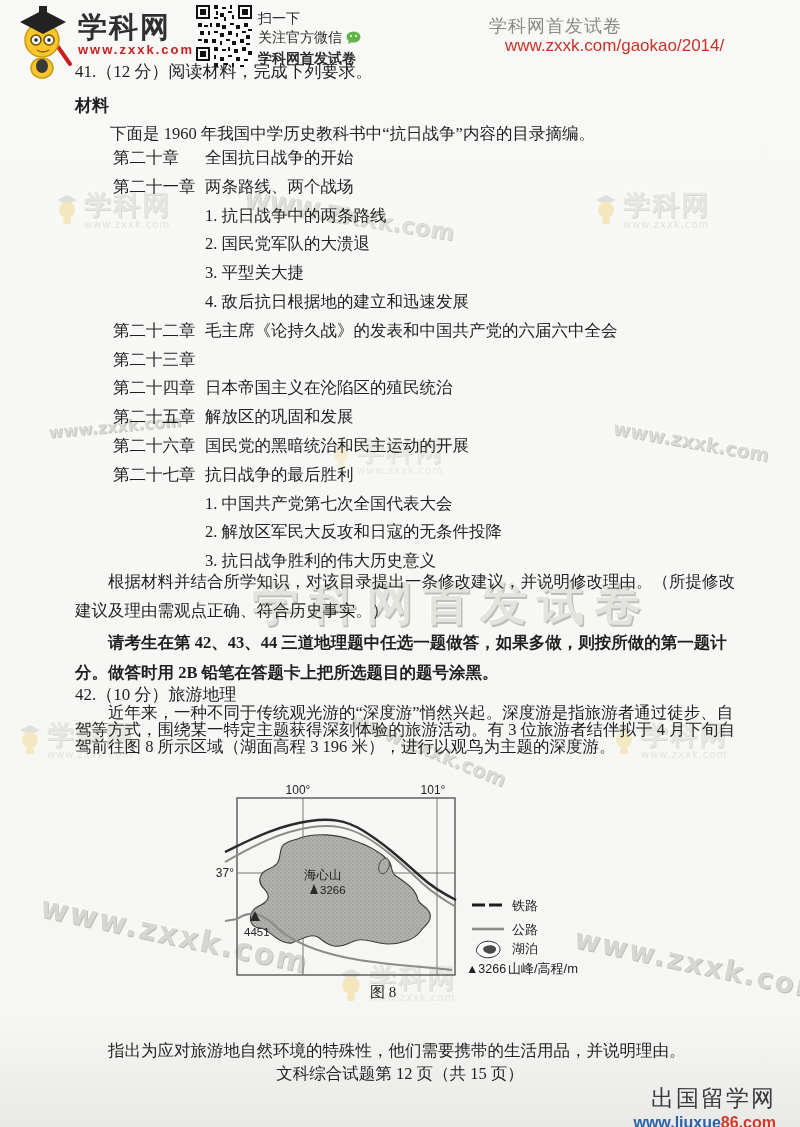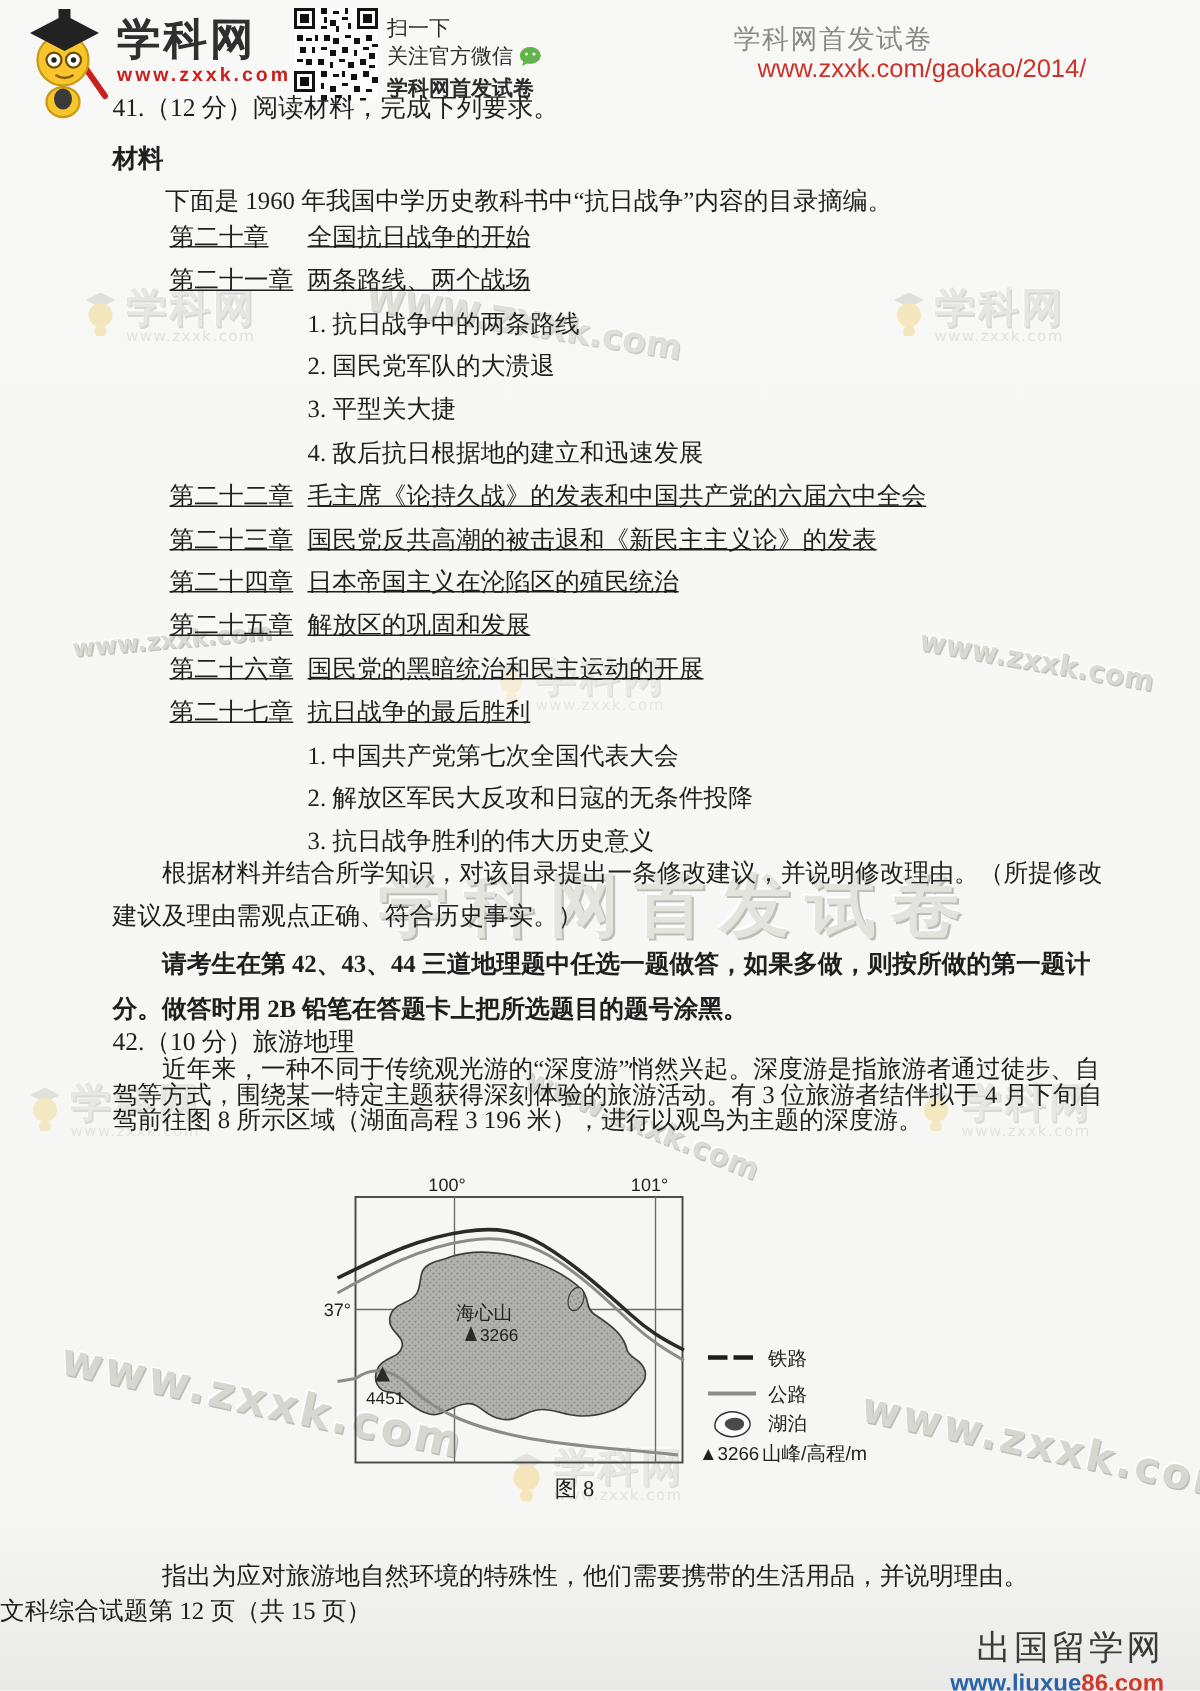--- a/index.html
+++ b/index.html
@@ -16,38 +16,38 @@
   .logo-url{font-size:13px;font-weight:bold;color:#c8201e;letter-spacing:2px;font-family:"Liberation Sans",sans-serif;}
   .qr-caption{font-size:14px;line-height:19px;color:#2c2c2c;font-family:"Liberation Sans",sans-serif;}
   .qr-caption .strong{font-weight:bold;}
   .issue-title{font-size:18px;color:#8a8a88;letter-spacing:1px;font-family:"Liberation Sans",sans-serif;}
   .issue-url{font-size:17px;color:#cc3129;font-family:"Liberation Sans",sans-serif;}
   .wechat{display:inline-block;vertical-align:-2px;margin-left:4px;}
   
   .h-num{font-size:17px;}
   .mat-label{font-size:17px;font-weight:bold;}
   .chapters{line-height:28.8px;font-size:16.5px;}
-  .ch{display:flex;text-decoration:underline;}
+  .ch{display:flex;}
   .ch .num{width:92px;flex:none;}
   .sub{margin-left:92px;}
   .notice{font-weight:bold;}
   
   .wm{position:absolute;pointer-events:none;white-space:nowrap;}
   .wm-url{font-family:"DejaVu Sans",sans-serif;font-weight:bold;color:#d7d7d2;
           text-shadow:1px 1px 0 #bdbdb8,-1px -1px 0 #ffffff;}
   .wm-banner{font-family:"Liberation Sans",sans-serif;font-weight:bold;font-size:47px;letter-spacing:10px;
           color:#e4e4df;text-shadow:1.5px 1.5px 0 #bfbfba,-1px -1px 0 #ffffff;}
   .wm-logo{display:flex;align-items:flex-start;gap:5px;}
   .wm-logo .t1{font-family:"Liberation Sans",sans-serif;font-size:27px;font-weight:bold;color:#dbdbd6;
           text-shadow:1px 1px 0 #c2c2bd,-1px -1px 0 #fff;line-height:27px;letter-spacing:2px;}
   .wm-logo .t2{font-family:"DejaVu Sans",sans-serif;font-size:10px;color:#d2d2cd;letter-spacing:1px;}
   
   .map-text{font-family:"Liberation Sans",sans-serif;}
   
-  .page-info{font-size:16.5px;text-align:left;width:100%;}
+  .page-info{font-size:16.5px;text-align:center;width:100%;}
   .brand-name{font-size:23px;color:#3a3a3a;letter-spacing:2px;}
   .brand-url{font-family:"Liberation Sans",sans-serif;font-size:16px;font-weight:bold;}
   .brand-url .b{color:#2b63a8;}
   .brand-url .r{color:#d03a28;}
 </style>
 </head>
 <body>
 
 <div class="wm wm-url" style="left:243px;top:203px;font-size:23px;transform:rotate(9deg);opacity:.75;">WWW.ZXXk.com</div>
 <div class="wm wm-url" style="left:48px;top:417px;font-size:16px;transform:rotate(-5deg);opacity:.9;">www.zxxk.com</div>
@@ -244,21 +244,20 @@
   <div class="sub">1. 抗日战争中的两条路线</div>
   <div class="sub">2. 国民党军队的大溃退</div>
   <div class="sub">3. 平型关大捷</div>
   <div class="sub">4. 敌后抗日根据地的建立和迅速发展</div>
   <div class="ch">
       <span class="num">第二十二章</span>
       <span>毛主席《论持久战》的发表和中国共产党的六届六中全会</span>
     </div>
   <div class="ch">
       <span class="num">第二十三章</span>
-      <span>国民党反共高潮的被击退和《新民主主义论》的发表</span>
     </div>
   <div class="ch">
       <span class="num">第二十四章</span>
       <span>日本帝国主义在沦陷区的殖民统治</span>
     </div>
   <div class="ch">
       <span class="num">第二十五章</span>
       <span>解放区的巩固和发展</span>
     </div>
   <div class="ch">

